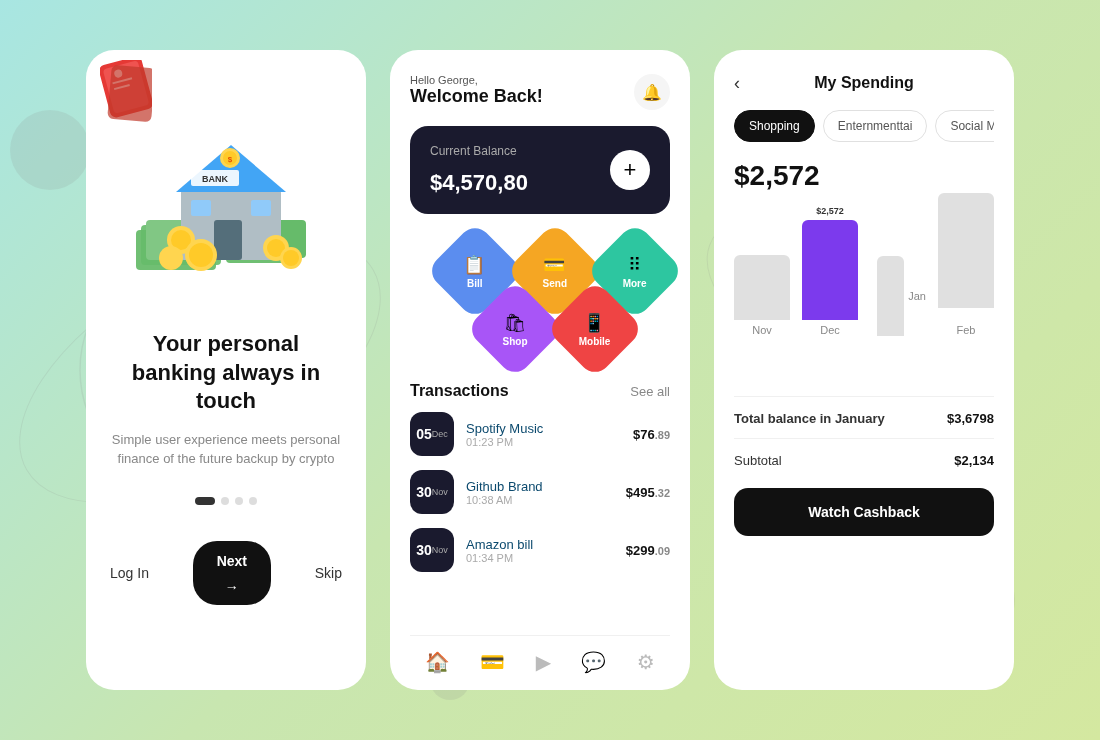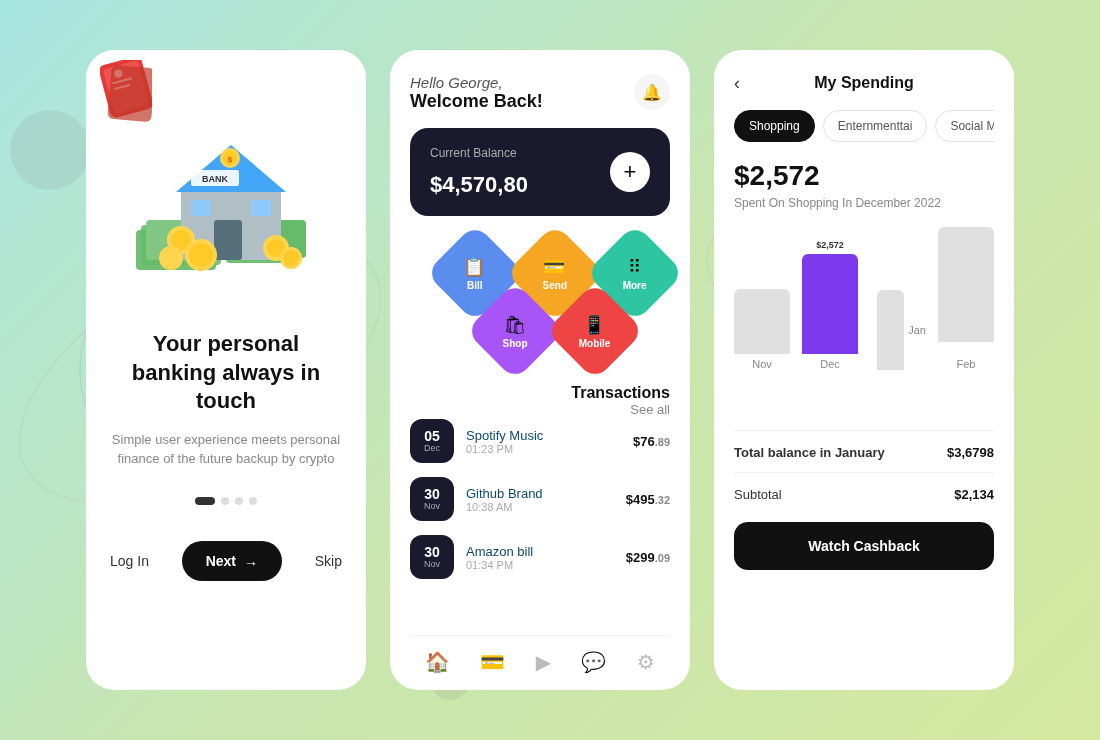--- a/index.html
+++ b/index.html
@@ -101,20 +101,21 @@
       color: white;
       border: none;
       border-radius: 24px;
       padding: 12px 24px;
       font-size: 14px;
       font-weight: 600;
       cursor: pointer;
       display: flex;
       align-items: center;
       gap: 8px;
+      flex-direction: column;
     }
 
     .btn-skip {
       font-size: 14px;
       color: #333;
       background: none;
       border: none;
       cursor: pointer;
       font-weight: 500;
     }
@@ -129,23 +130,22 @@
     }
 
     .card2-header {
       display: flex;
       align-items: flex-start;
       justify-content: space-between;
       margin-bottom: 16px;
     }
 
     .greeting-text {
-      font-size: 15px;
+      font-size: 11px;
       color: #555;
-      font-style: italic;
     }
 
     .greeting-name {
       font-size: 18px;
       font-weight: 700;
       color: #111;
     }
 
     .bell-btn {
       width: 36px;
@@ -239,24 +239,23 @@
     }
 
     .d-bill { background: #5b8def; left: 30px; top: 0; }
     .d-send { background: #f5a623; left: 110px; top: 0; }
     .d-more { background: #2dc6a0; left: 190px; top: 0; }
     .d-shop { background: #a855f7; left: 70px; top: 58px; }
     .d-mobile { background: #ef4444; left: 150px; top: 58px; }
 
     .transactions-header {
       display: flex;
-      align-items: flex-end;
+      align-items: center;
       justify-content: space-between;
-      margin-bottom: 2px;
-      flex-direction: column;
+      margin-bottom: 12px;
     }
 
     .transactions-title {
       font-size: 16px;
       font-weight: 700;
       color: #111;
     }
 
     .see-all {
       font-size: 13px;
@@ -270,21 +269,20 @@
       gap: 12px;
       margin-bottom: 14px;
     }
 
     .tx-date-box {
       width: 44px;
       height: 44px;
       background: #1a1a2e;
       border-radius: 12px;
       display: flex;
-      flex-direction: column;
       align-items: center;
       justify-content: center;
       flex-shrink: 0;
     }
 
     .tx-day {
       font-size: 14px;
       font-weight: 700;
       color: white;
       line-height: 1;
@@ -665,21 +663,20 @@
     <span class="card3-title">My Spending</span>
   </div>
 
   <div class="category-tabs">
     <button class="cat-tab active">Shopping</button>
     <button class="cat-tab">Enternmenttai</button>
     <button class="cat-tab">Social Mec</button>
   </div>
 
   <div class="spending-amount">$2,572</div>
-  <div class="spending-desc">Spent On Shopping In December 2022</div>
 
   <div class="chart-area">
     <div style="display:flex;align-items:flex-end;gap:12px;height:160px;padding-bottom:20px;">
 
       <div style="display:flex;flex-direction:column;align-items:center;gap:4px;flex:1;">
         <div style="font-size:9px;color:transparent;">-</div>
         <div style="width:100%;height:65px;background:#e0e0e0;border-radius:6px 6px 0 0;"></div>
         <div style="font-size:11px;color:#888;">Nov</div>
       </div>
 

